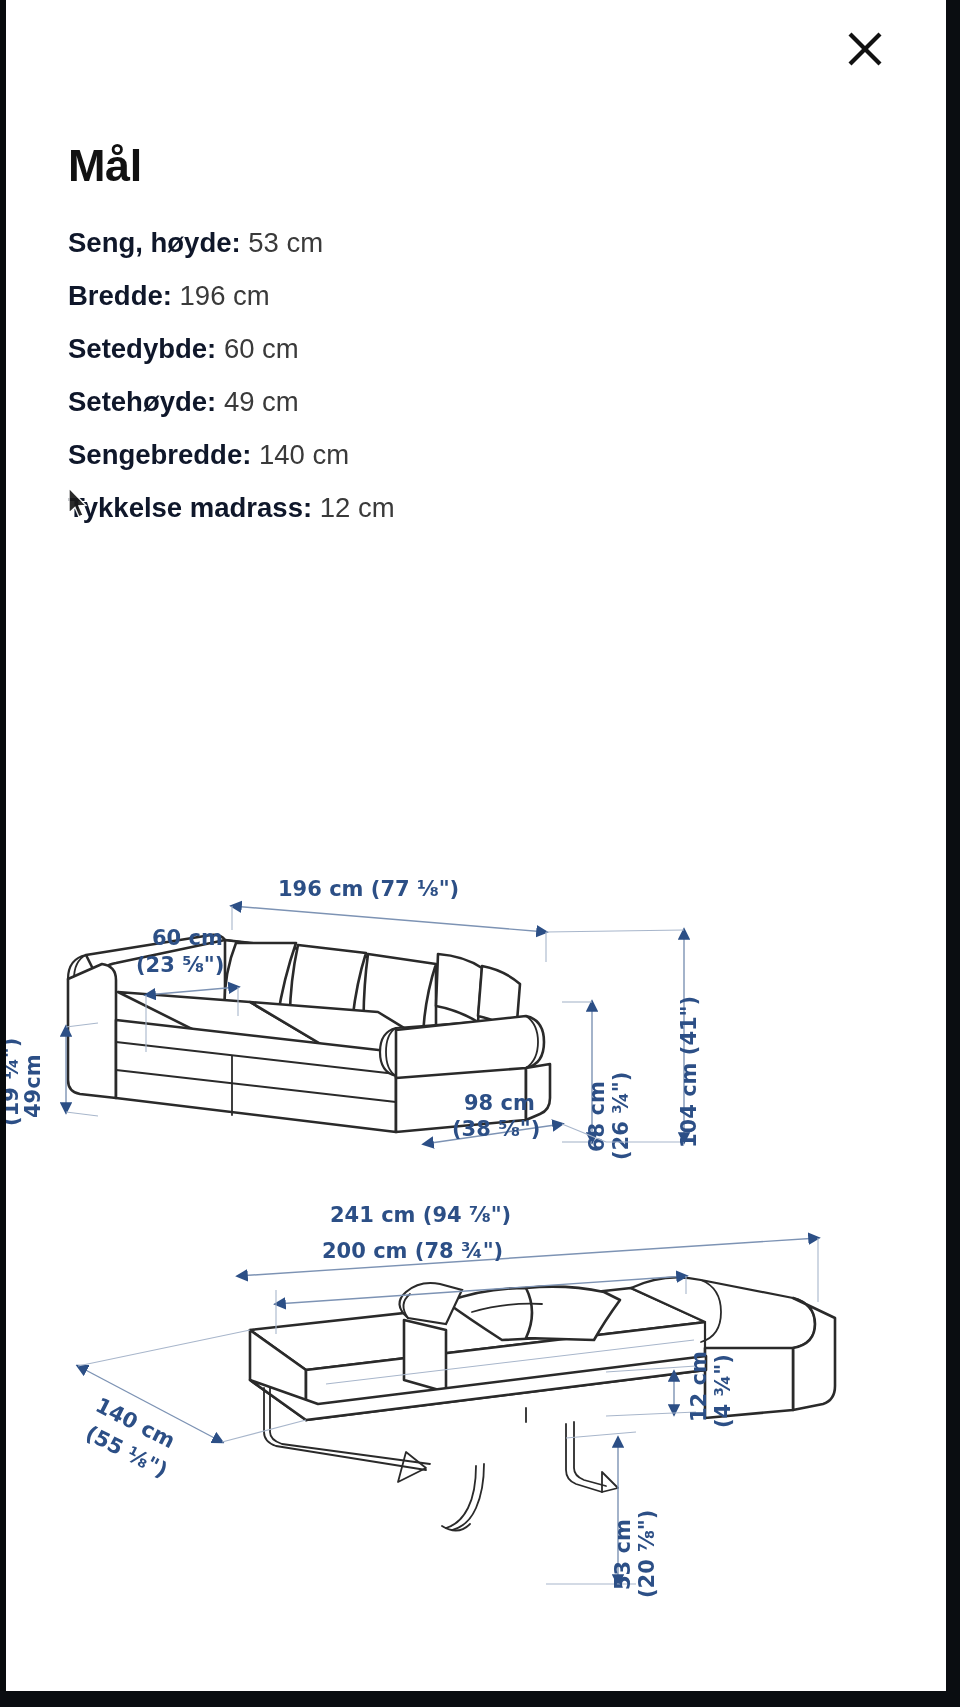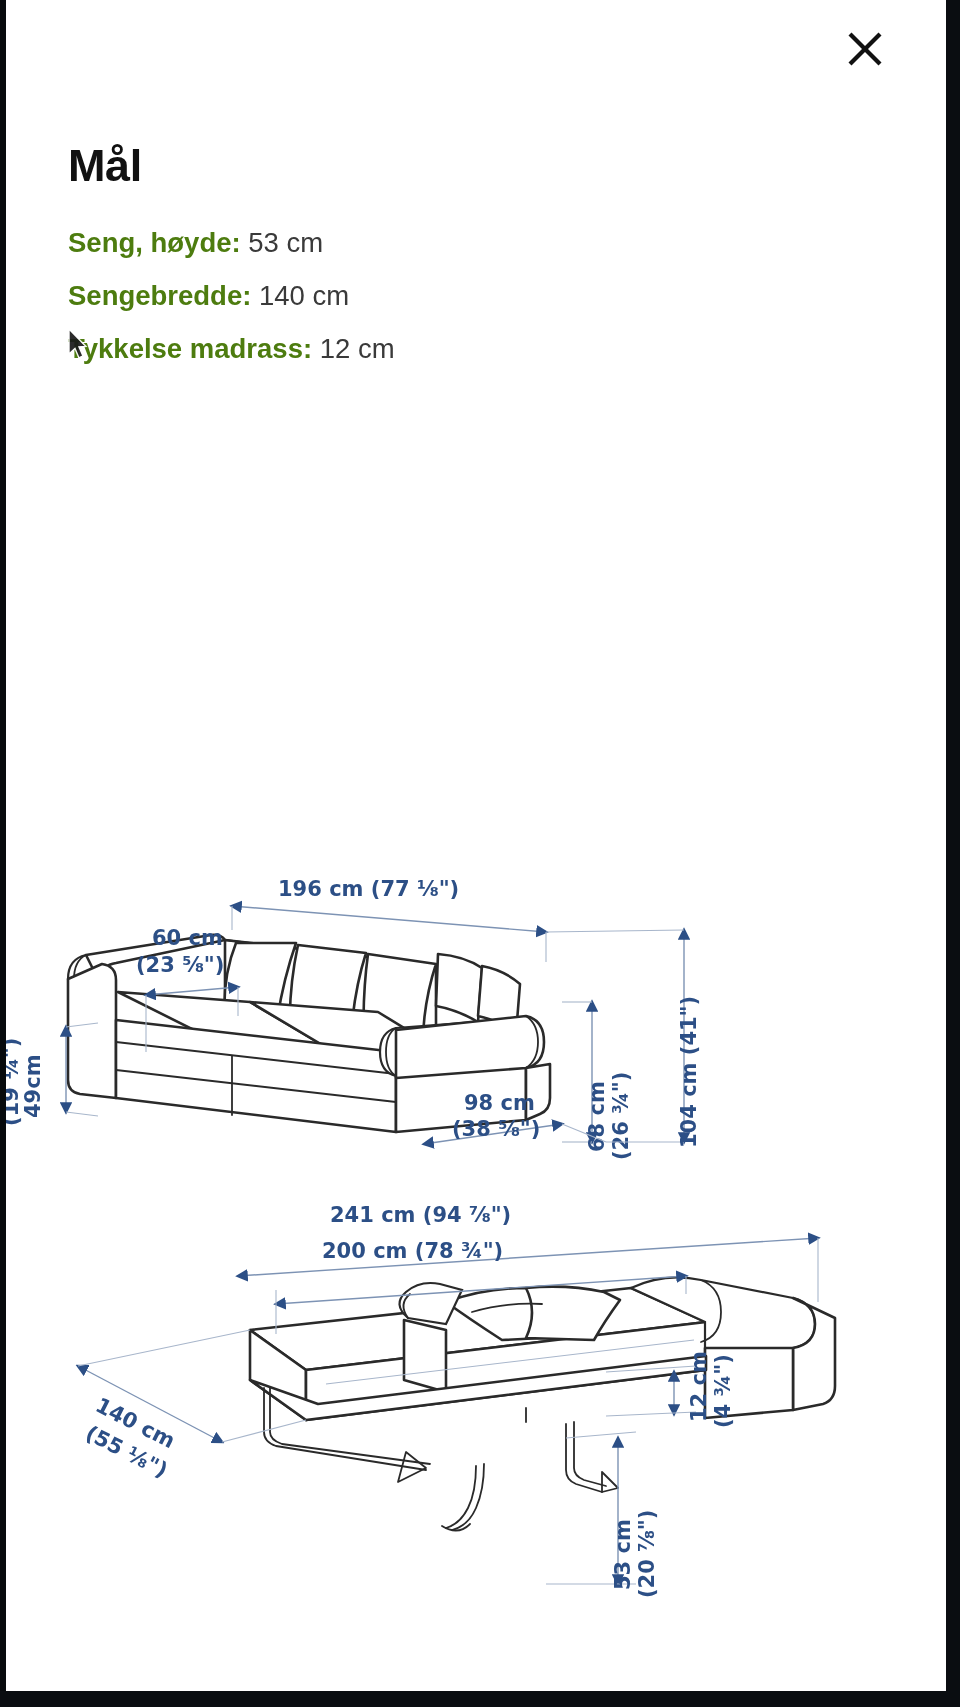--- a/index.html
+++ b/index.html
@@ -75,21 +75,21 @@
     width: 840px;
   }
   .spec-row {
     font-size: 27.5px;
     line-height: 53px;
     color: #2b2b2b;
     white-space: nowrap;
   }
   .spec-label {
     font-weight: 700;
-    color: #4d7c0f;
+    color: #0f172a;
   }
   .spec-value {
     font-weight: 400;
     color: #3a3a3a;
   }
   .spec-row.has-cursor { position: relative; }
 
   
   .cursor-artifact {
     position: absolute;
@@ -153,23 +153,35 @@
 
     <div class="spec-list">
 
       <div class="spec-row">
         <span class="spec-label">Seng, høyde:</span>
         <span class="spec-value">53 cm</span>
       </div>
 
 
 
-
-
-
+      <div class="spec-row">
+        <span class="spec-label">Bredde:</span>
+        <span class="spec-value">196 cm</span>
+      </div>
+
+
+      <div class="spec-row">
+        <span class="spec-label">Setedybde:</span>
+        <span class="spec-value">60 cm</span>
+      </div>
+
+      <div class="spec-row">
+        <span class="spec-label">Setehøyde:</span>
+        <span class="spec-value">49 cm</span>
+      </div>
 
       <div class="spec-row">
         <span class="spec-label">Sengebredde:</span>
         <span class="spec-value">140 cm</span>
       </div>
 
 
       <div class="spec-row has-cursor">
         <span class="cursor-artifact">
           <svg width="22" height="34" viewBox="0 0 22 34" aria-hidden="true">

